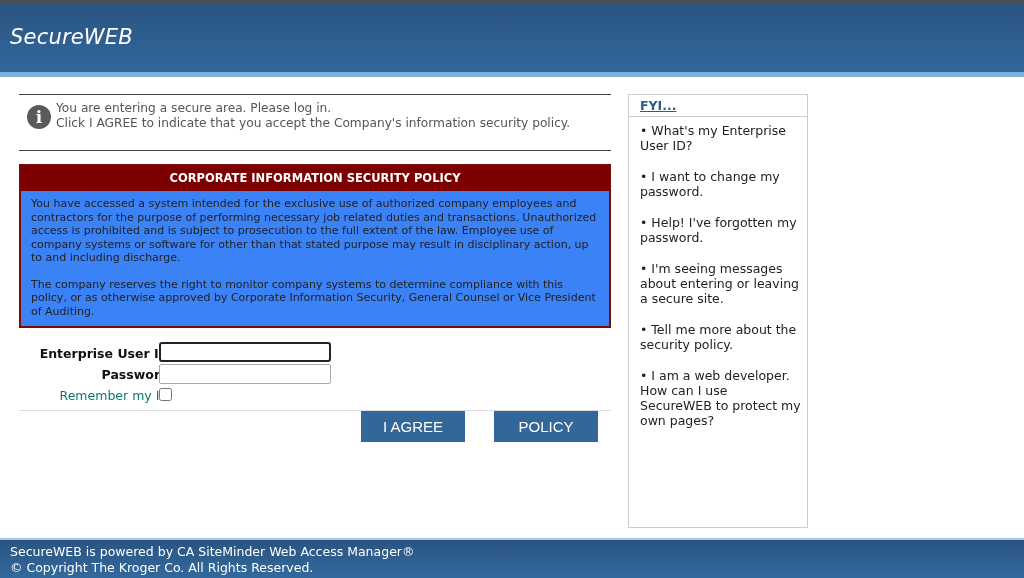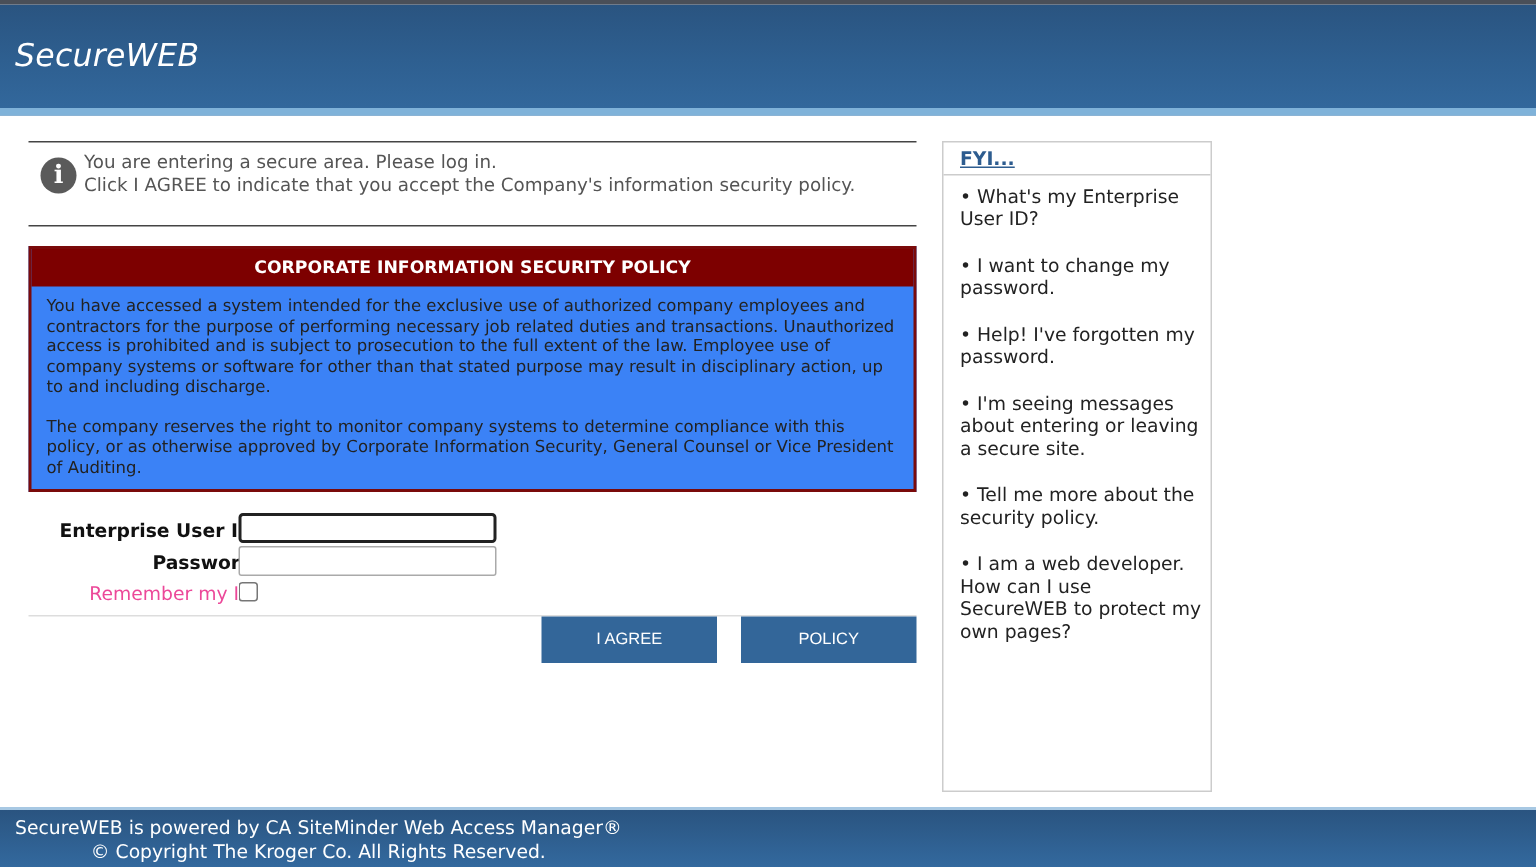--- a/index.html
+++ b/index.html
@@ -44,55 +44,55 @@
     height: 25px; background: #7d0000; color: #fff;
     font-size: 11.5px; font-weight: bold; text-align: center; line-height: 25px;
   }
   .policy .pbody { padding: 6px 10px 0 10px; font-size: 11px; line-height: 13.5px; color: #222; }
   .policy .pbody p { margin-bottom: 13px; }
 
   .login { position: absolute; left: 19px; top: 341px; width: 592px; }
   .row { position: absolute; left: 0; width: 340px; height: 22px; }
   .row label { position: absolute; right: 190px; font-size: 12.5px; white-space: nowrap; }
   .row label.b { font-weight: bold; color: #111; }
-  .row label.n { color: #ec4899; }
+  .row label.n { color: #0f766e; }
   .row input.txt {
     position: absolute; left: 140px; width: 172px; height: 20px;
     border: 1px solid #aaa; border-radius: 2px; background: #fff; font-size: 12px;
   }
   .row input.focus { border: 2px solid #222; border-radius: 3px; }
   .row input.chk { position: absolute; left: 140px; top: 3px; width: 13px; height: 13px; }
 
   .divider { position: absolute; left: 19px; top: 410px; width: 592px; height: 1px; background: #ddd; }
 
   .btn {
-    position: absolute; top: 411px; width: 117px; height: 31px;
+    position: absolute; top: 411px; width: 104px; height: 31px;
     background: #336699; color: #fff; border: none;
-    font-size: 11px; text-align: center; line-height: 31px;
+    font-size: 15px; text-align: center; line-height: 31px;
   }
 
   .fyi {
     position: absolute; left: 628px; top: 94px; width: 180px; height: 434px;
     border: 1px solid #ccc; background: #fff;
   }
   .fyi .fhead {
     height: 22px; border-bottom: 1px solid #ccc;
     color: #2d5c8f; font-weight: bold; font-size: 12.5px; padding-left: 11px; line-height: 22px; text-decoration: underline;
   }
   .fyi ul { list-style: none; padding: 6px 6px 0 11px; }
   .fyi li { font-size: 12.5px; line-height: 15px; color: #222; margin-bottom: 16px; }
 
   .footer {
     position: absolute; left: 0; top: 538px; width: 1024px; height: 40px;
     background: linear-gradient(to bottom, #2a5480 0%, #33699e 100%);
     border-top: 2px solid #a7c8e3;
   }
   .footer .ftext {
     position: absolute; left: 10px; top: 4px;
-    font-size: 12.5px; color: #fff; line-height: 15.5px; text-align: center;
+    font-size: 12.5px; color: #fff; line-height: 15.5px;
   }
 </style>
 </head>
 <body>
 
 <div class="header">
   <div class="title">SecureWEB</div>
   <div class="stripe"></div>
 </div>
 

